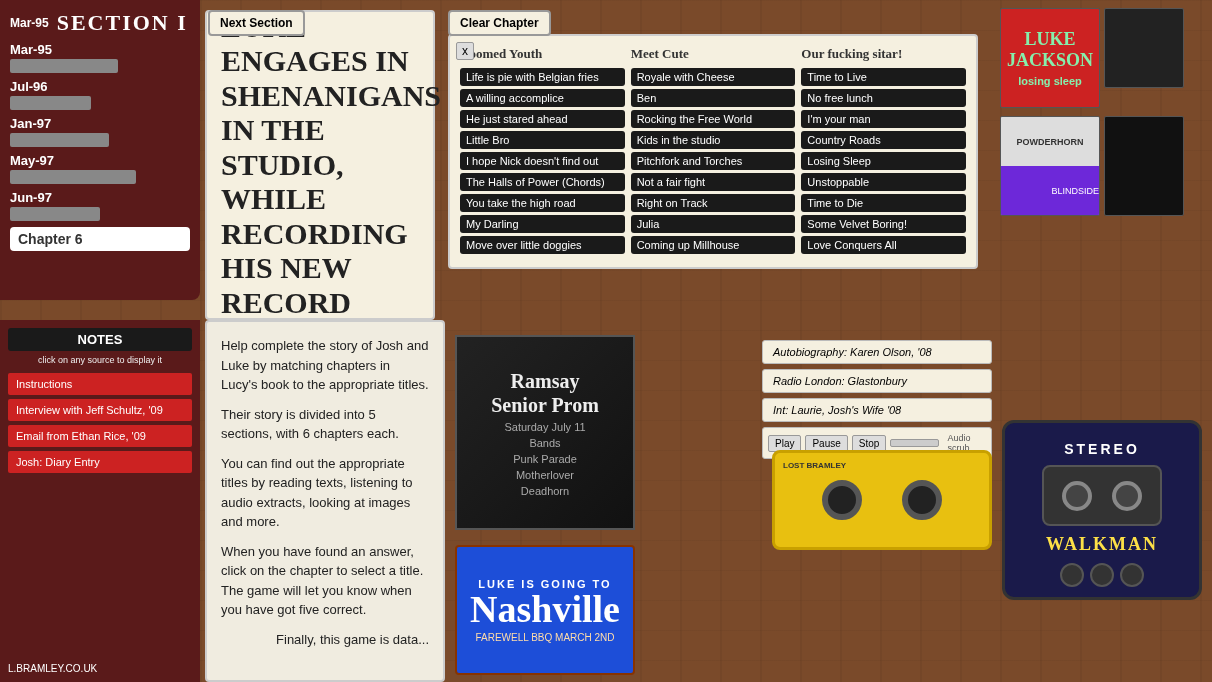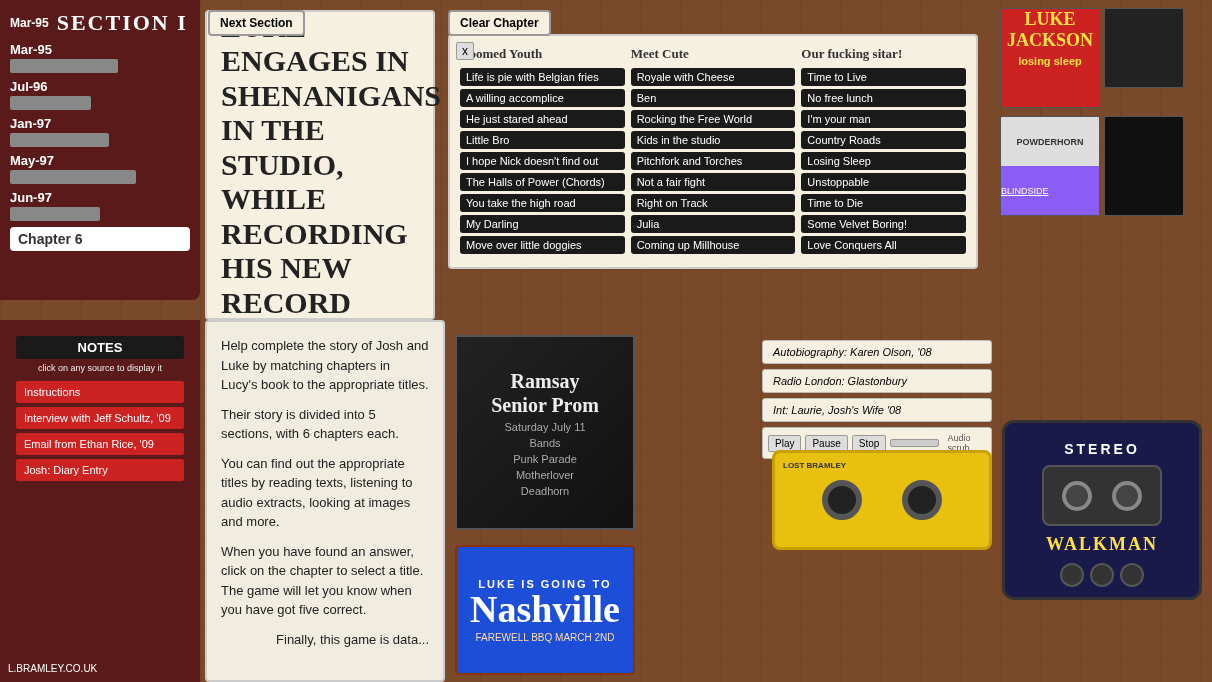--- a/index.html
+++ b/index.html
@@ -176,21 +176,22 @@
       border-radius: 2px;
       overflow: hidden;
       border: 1px solid #555;
       cursor: pointer;
     }
     .album-luke {
       background: #cc2222;
       display: flex;
       flex-direction: column;
       align-items: center;
-      color: #fde047;
+      justify-content: center;
+      color: #86efac;
       font-weight: bold;
     }
     .album-luke .name1 { font-size: 18px; font-family: 'Georgia', serif; }
     .album-luke .name2 { font-size: 18px; font-family: 'Georgia', serif; }
     .album-luke .subtitle { font-size: 11px; margin-top: 4px; }
     .album-dark {
       background: #222;
       width: 80px;
       height: 80px;
     }
@@ -201,21 +202,21 @@
 
     
     #notes-panel {
       position: absolute;
       left: 0;
       top: 320px;
       width: 200px;
       height: 362px;
       background: #5a1a1a;
       border-radius: 0 0 0 0;
-      padding: 16px;
+      padding: 8px;
     }
     #notes-title {
       background: #1a1a1a;
       color: #fff;
       text-align: center;
       font-size: 13px;
       font-weight: bold;
       padding: 4px;
       border-radius: 3px;
       margin-bottom: 4px;
@@ -573,21 +574,21 @@
       <div class="name2">JACKSON</div>
       <div class="subtitle">losing sleep</div>
     </div>
     <div class="album-cover album-dark"></div>
   </div>
   <div class="album-row" style="margin-top:4px;">
     <div class="album-cover" style="background:#888;width:100px;height:100px;">
       <div style="background:#ddd;width:100%;height:50%;display:flex;align-items:center;justify-content:center;font-size:9px;font-weight:bold;color:#333;">
         <span>POWDERHORN</span>
       </div>
-      <div style="background:#8b5cf6;width:100%;height:50%;display:flex;align-items:center;justify-content:flex-start;font-size:9px;color:#fff;text-decoration:underline;">
+      <div style="background:#6d28d9;width:100%;height:50%;display:flex;align-items:center;justify-content:flex-end;font-size:9px;color:#fff;">
         <span>BLINDSIDE</span>
       </div>
     </div>
     <div class="album-cover album-dark" style="background:#111;width:80px;height:100px;"></div>
   </div>
 </div>
 
 <div id="notes-panel">
   <div id="notes-title">NOTES</div>
   <div id="notes-subtitle">click on any source to display it</div>

